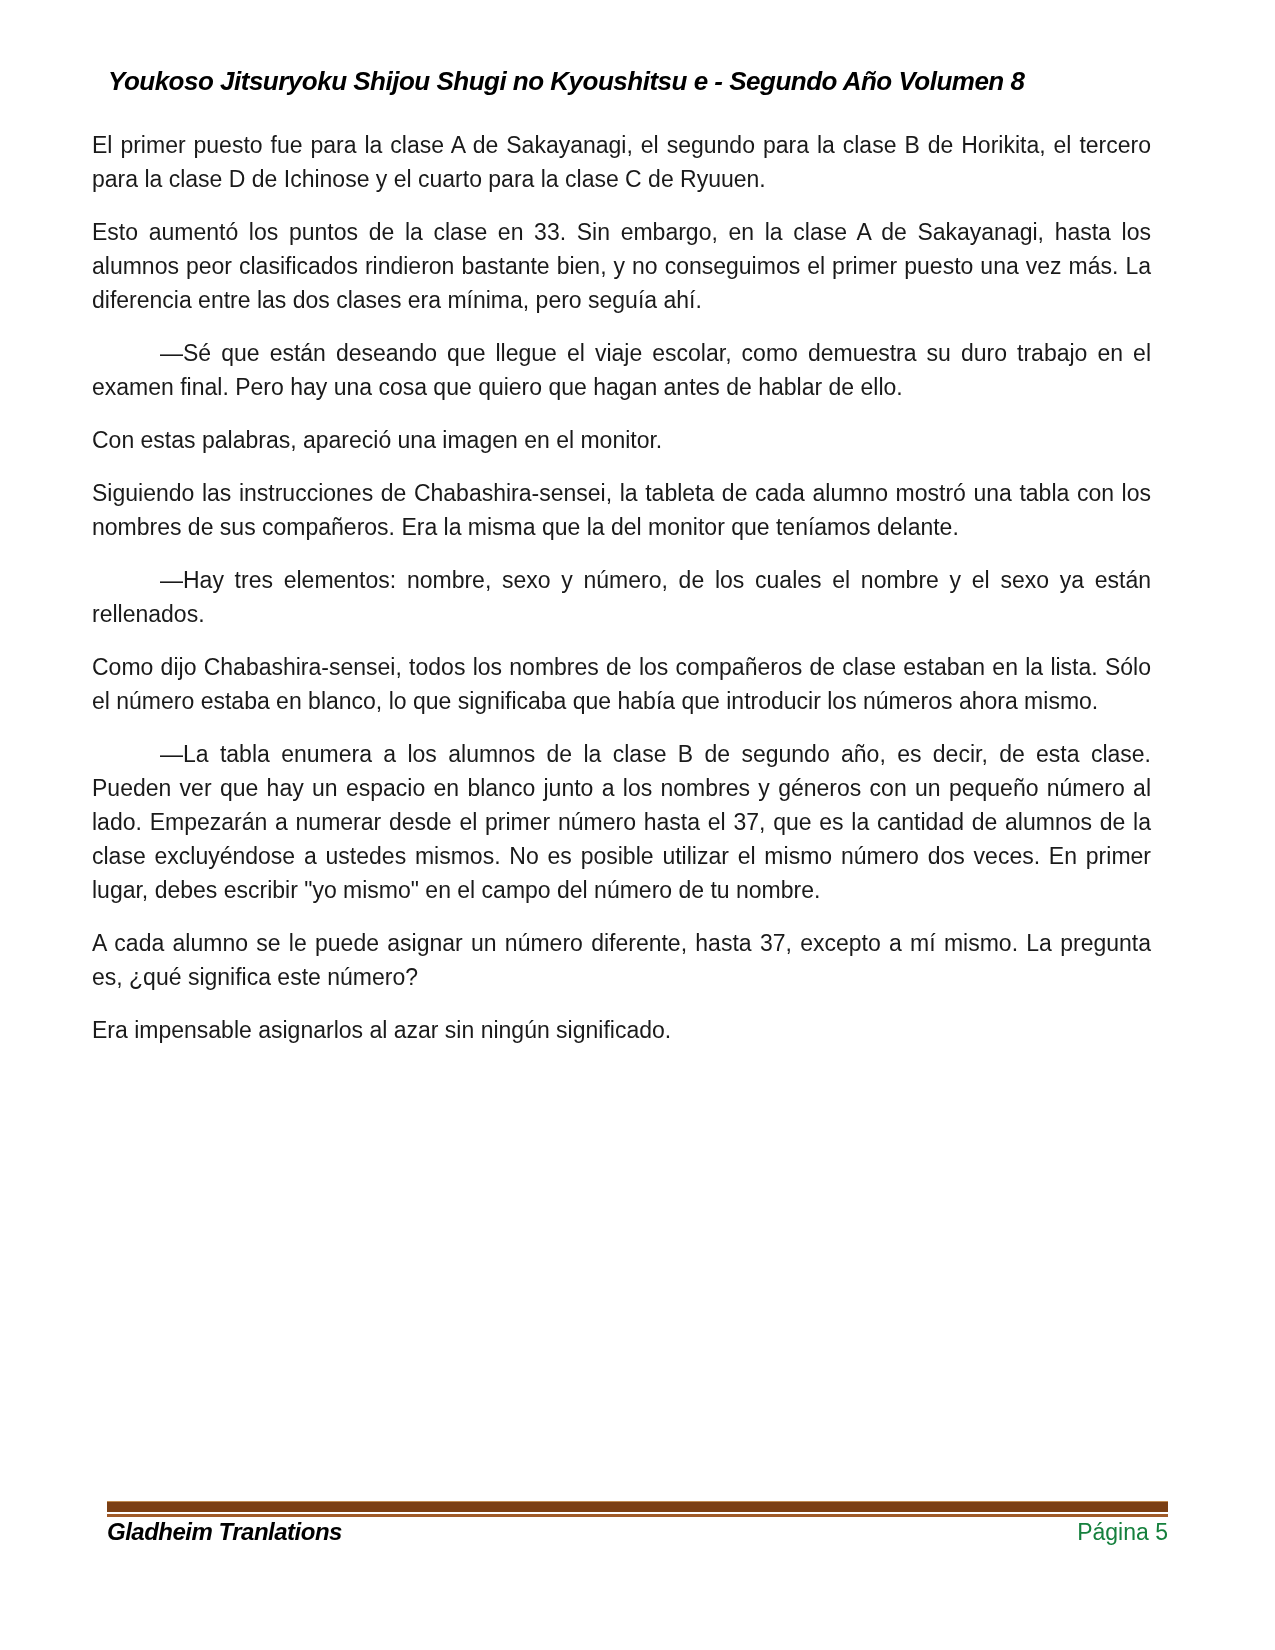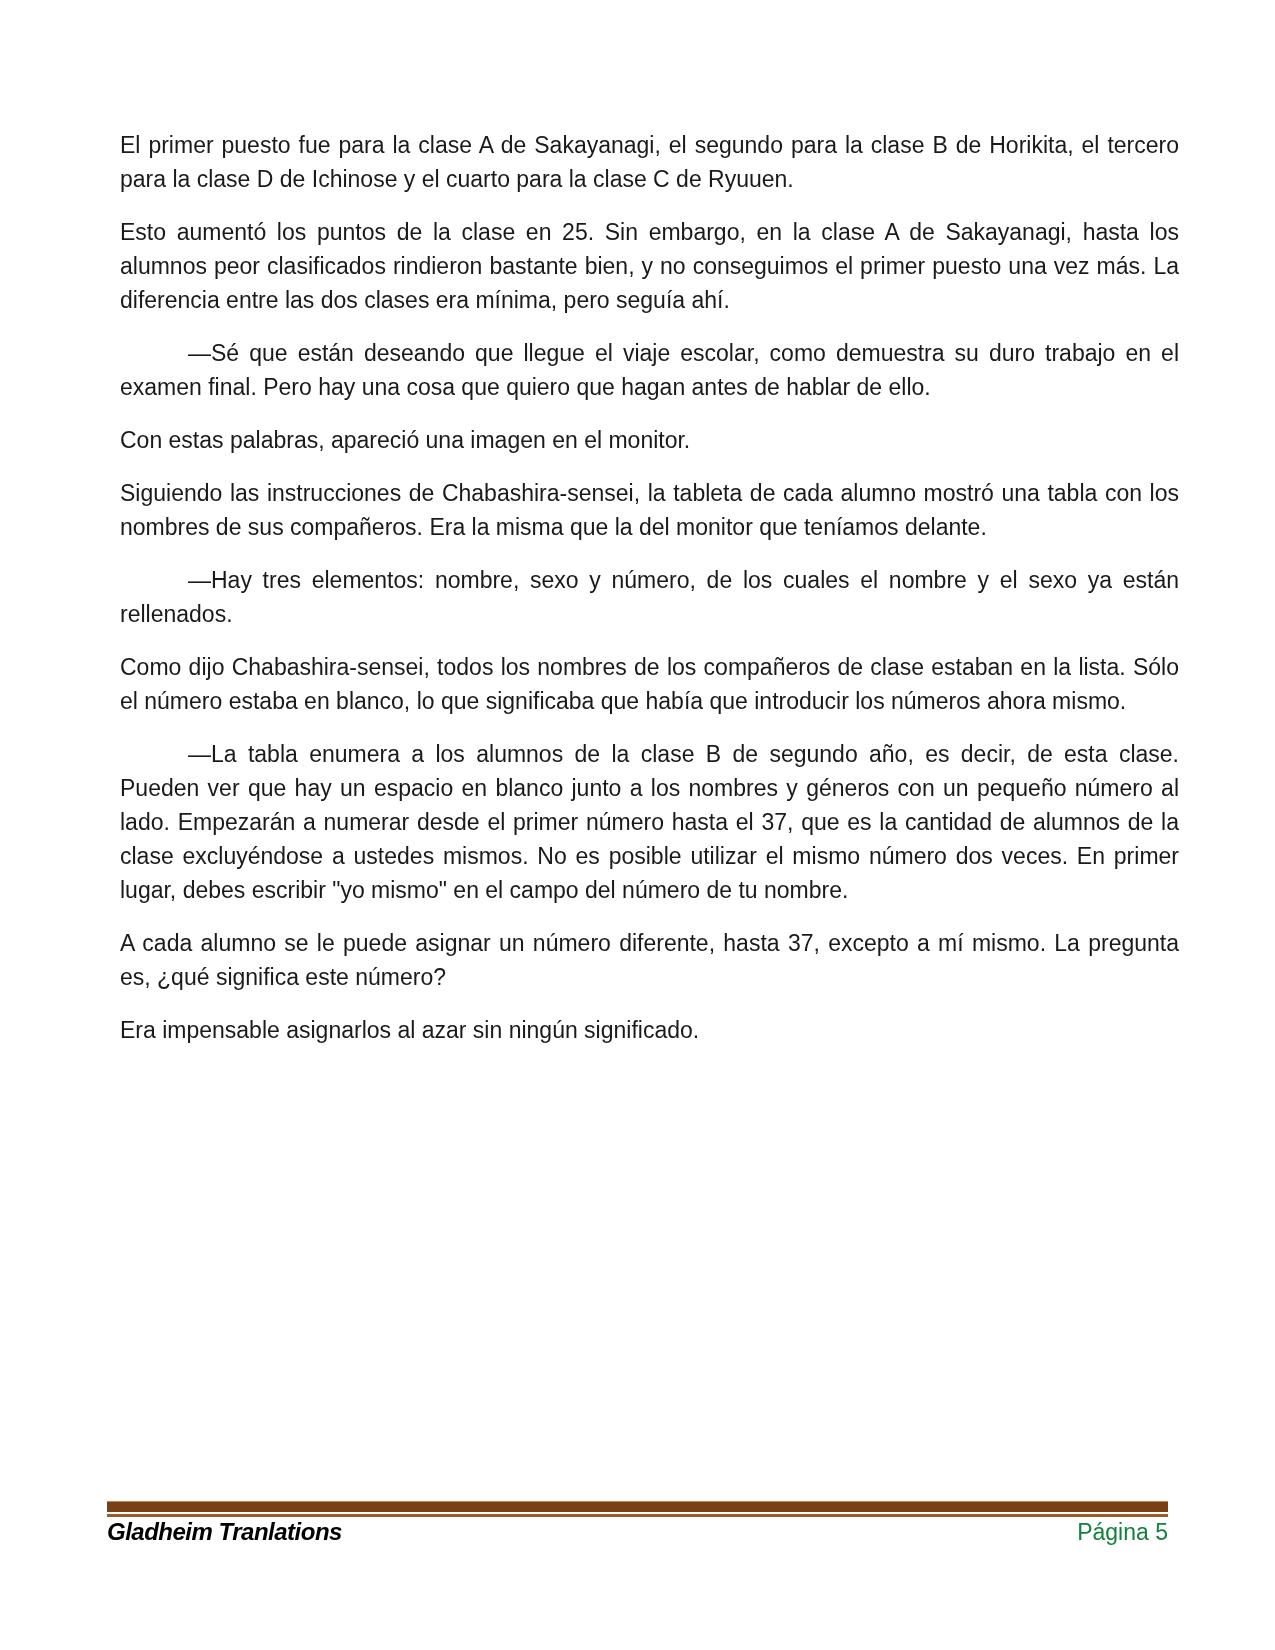--- a/index.html
+++ b/index.html
@@ -31,21 +31,21 @@
     font-weight: bold;
     font-style: italic;
     font-size: 26px;
     letter-spacing: -0.5px;
     color: #000000;
     white-space: nowrap;
   }
   .doc-body {
     position: absolute;
     top: 128px;
-    left: 120px;
+    left: 92px;
     width: 1059px;
   }
   .para {
     margin: 0 0 19px 0;
     font-size: 23px;
     line-height: 34px;
     text-align: justify;
     color: #1a1a1a;
   }
   .para.dialogue {
@@ -84,24 +84,27 @@
     font-size: 23px;
     font-weight: normal;
     color: #15803d;
   }
 </style>
 </head>
 <body>
 
 <div class="page">
 
+  <header class="page-header">
+    <div class="doc-title">Youkoso Jitsuryoku Shijou Shugi no Kyoushitsu e - Segundo Año Volumen 8</div>
+  </header>
 
   <main class="doc-body">
     <p class="para">El primer puesto fue para la clase A de Sakayanagi, el segundo para la clase B de Horikita, el tercero para la clase D de Ichinose y el cuarto para la clase C de Ryuuen.</p>
-    <p class="para">Esto aumentó los puntos de la clase en 25. Sin embargo, en la clase A de Sakayanagi, hasta los alumnos peor clasificados rindieron bastante bien, y no conseguimos el primer puesto una vez más. La diferencia entre las dos clases era mínima, pero seguía ahí.</p>
+    <p class="para">Esto aumentó los puntos de la clase en 33. Sin embargo, en la clase A de Sakayanagi, hasta los alumnos peor clasificados rindieron bastante bien, y no conseguimos el primer puesto una vez más. La diferencia entre las dos clases era mínima, pero seguía ahí.</p>
     <p class="para dialogue">—Sé que están deseando que llegue el viaje escolar, como demuestra su duro trabajo en el examen final. Pero hay una cosa que quiero que hagan antes de hablar de ello.</p>
     <p class="para">Con estas palabras, apareció una imagen en el monitor.</p>
     <p class="para">Siguiendo las instrucciones de Chabashira-sensei, la tableta de cada alumno mostró una tabla con los nombres de sus compañeros. Era la misma que la del monitor que teníamos delante.</p>
     <p class="para dialogue">—Hay tres elementos: nombre, sexo y número, de los cuales el nombre y el sexo ya están rellenados.</p>
     <p class="para">Como dijo Chabashira-sensei, todos los nombres de los compañeros de clase estaban en la lista. Sólo el número estaba en blanco, lo que significaba que había que introducir los números ahora mismo.</p>
     <p class="para dialogue">—La tabla enumera a los alumnos de la clase B de segundo año, es decir, de esta clase. Pueden ver que hay un espacio en blanco junto a los nombres y géneros con un pequeño número al lado. Empezarán a numerar desde el primer número hasta el 37, que es la cantidad de alumnos de la clase excluyéndose a ustedes mismos. No es posible utilizar el mismo número dos veces. En primer lugar, debes escribir "yo mismo" en el campo del número de tu nombre.</p>
     <p class="para">A cada alumno se le puede asignar un número diferente, hasta 37, excepto a mí mismo. La pregunta es, ¿qué significa este número?</p>
     <p class="para">Era impensable asignarlos al azar sin ningún significado.</p>
   </main>
 

